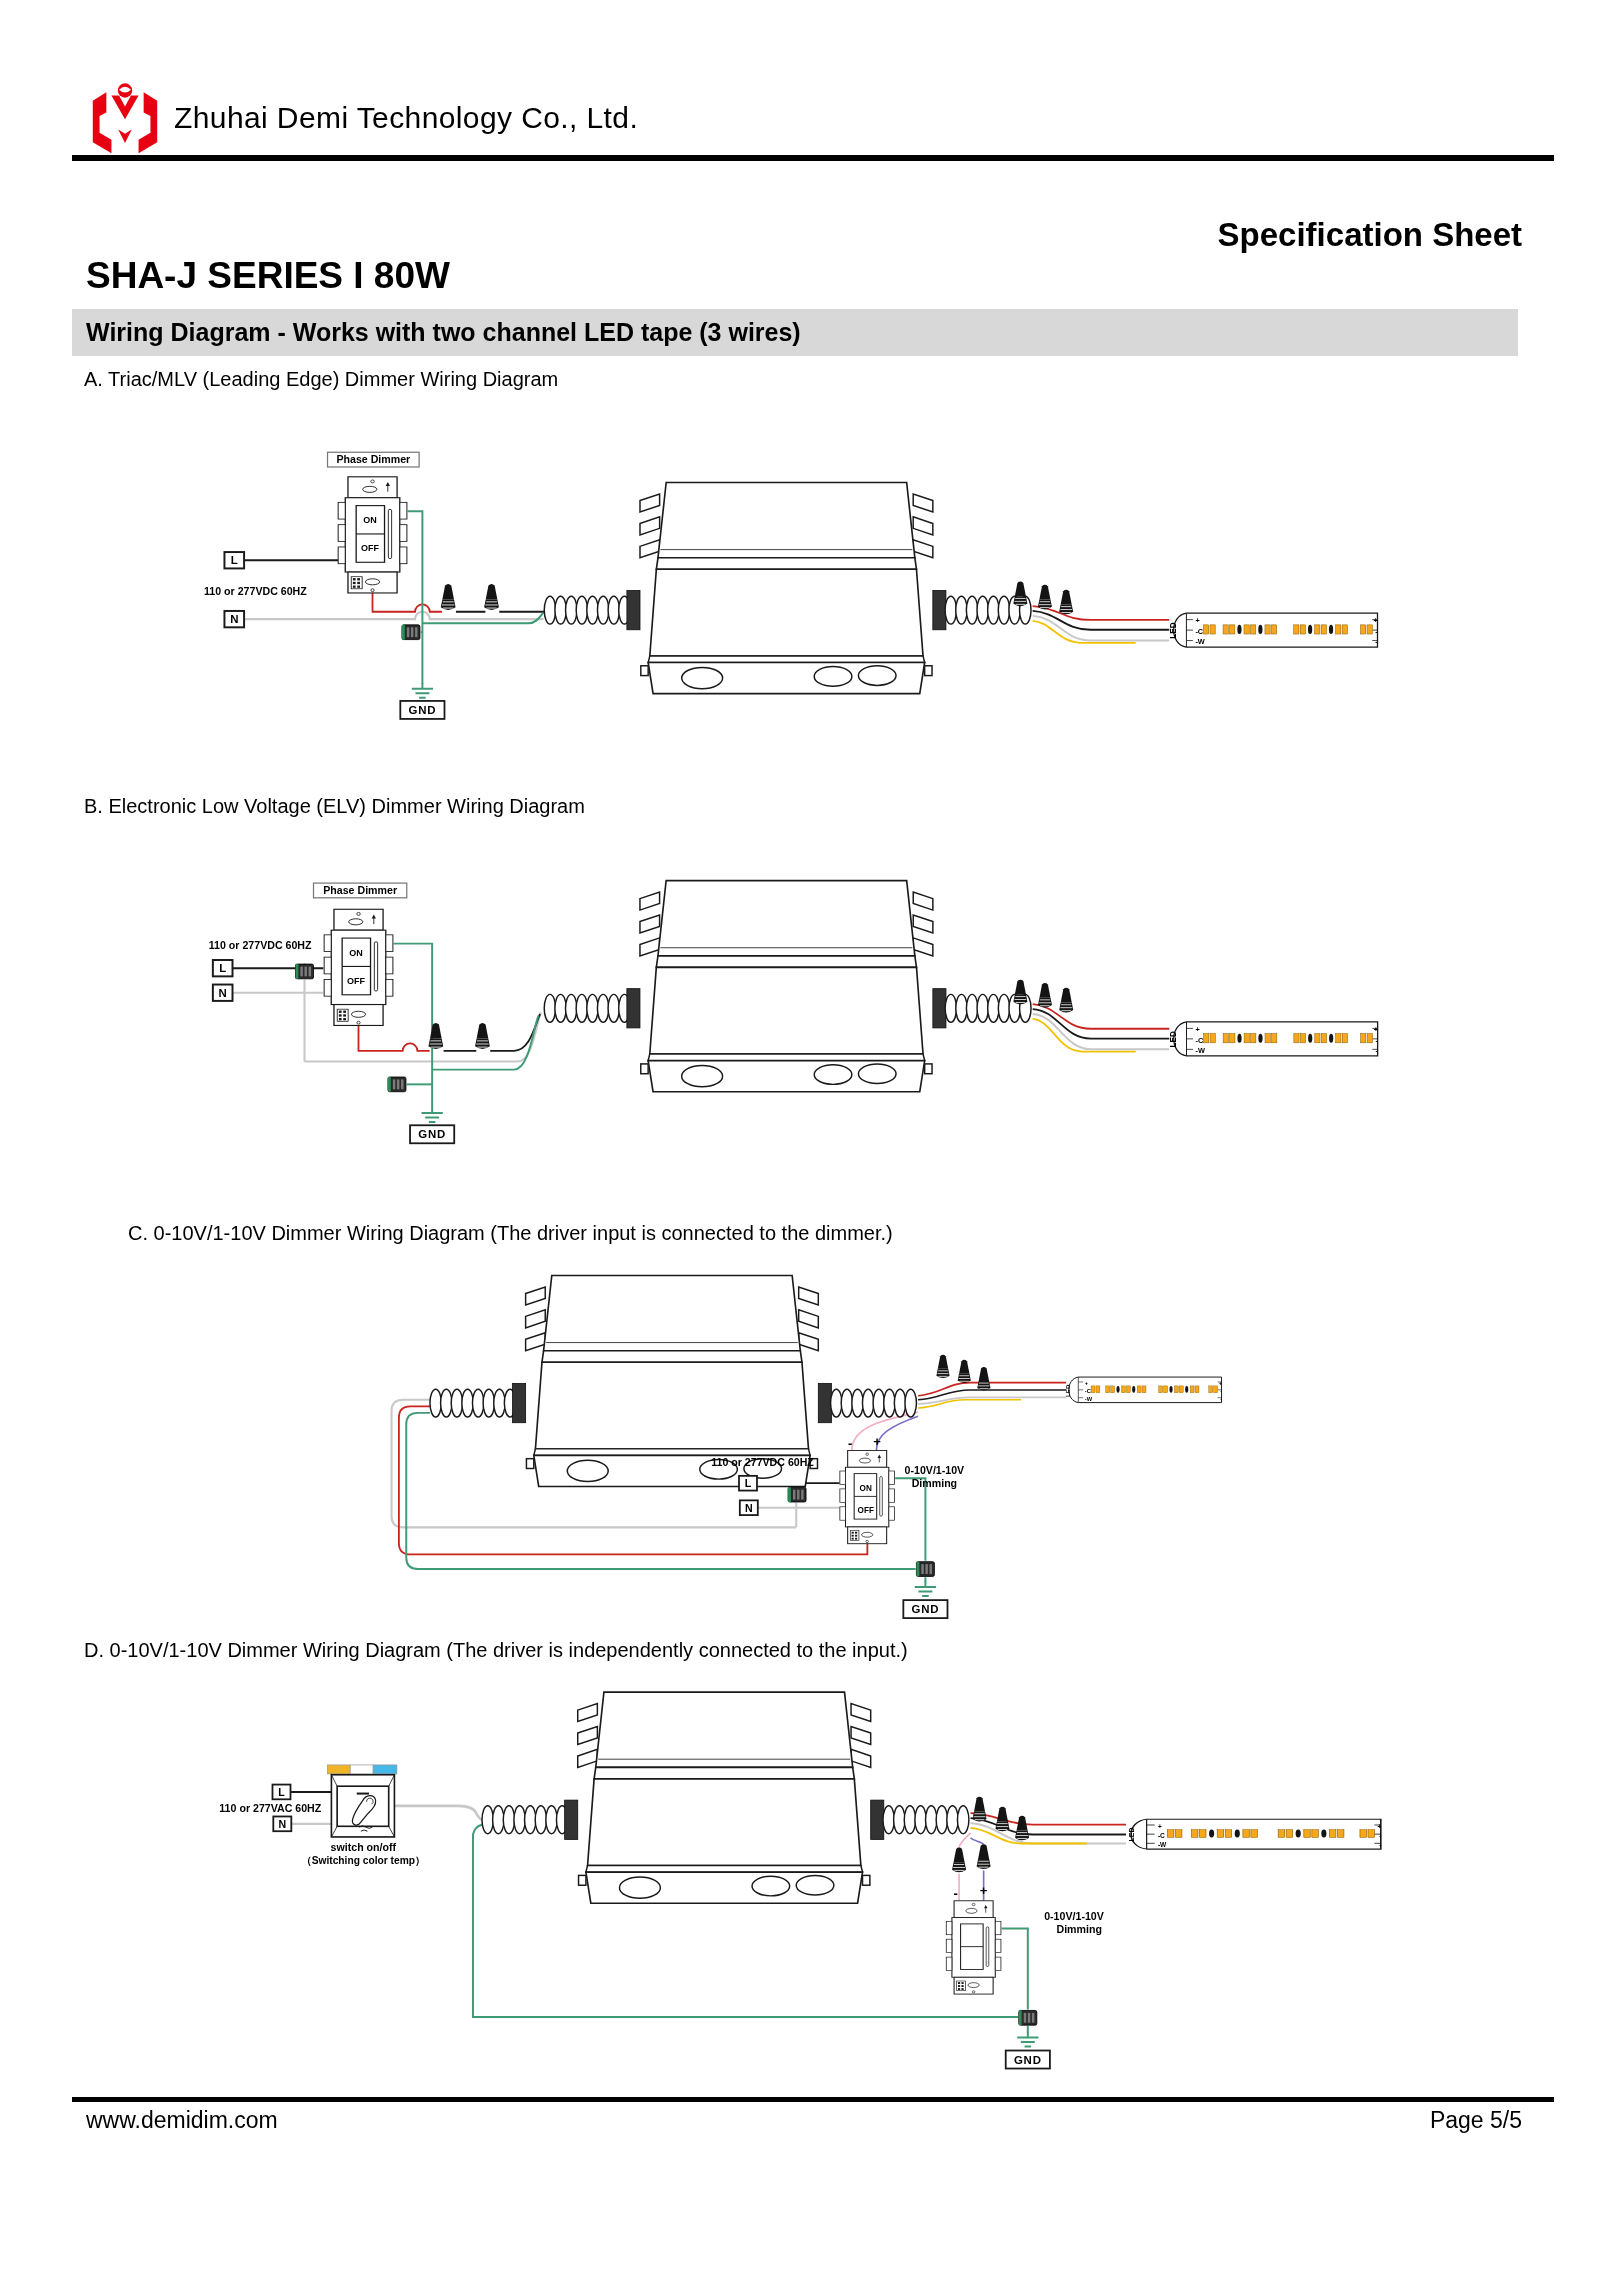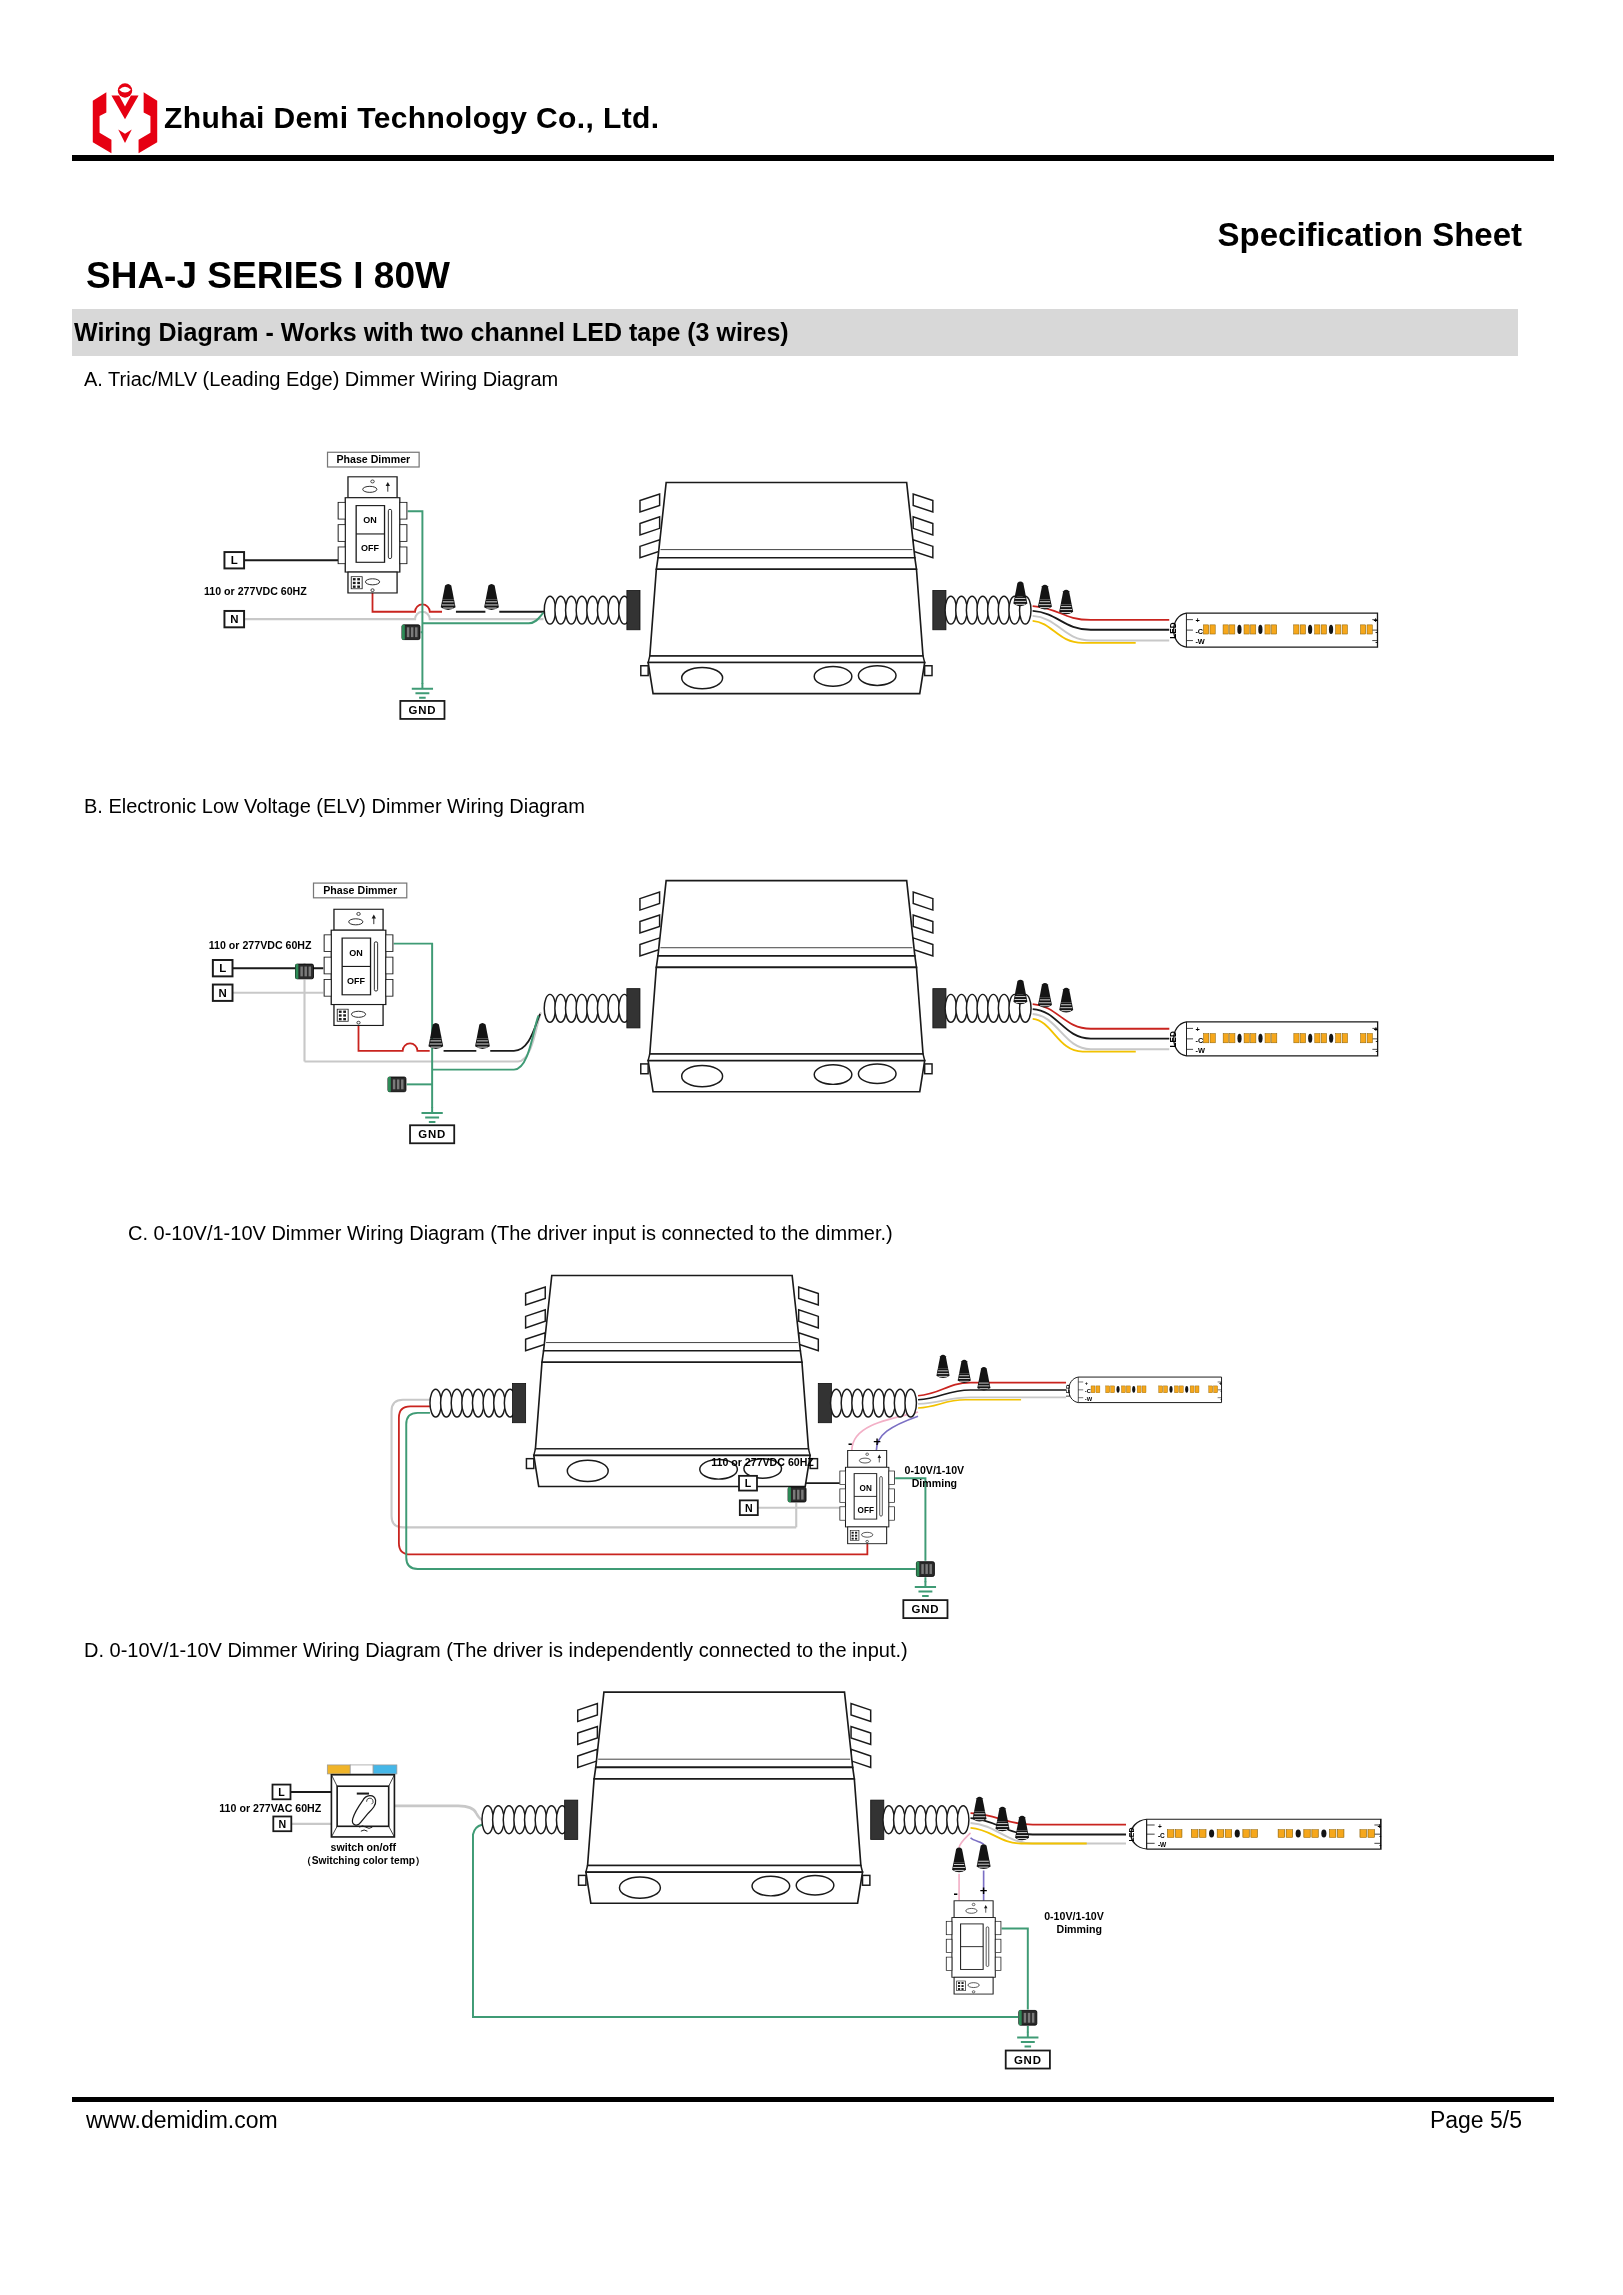--- a/index.html
+++ b/index.html
@@ -1,25 +1,25 @@
 <!DOCTYPE html>
 <html style="font-size:13px"><head>
 <meta charset="utf-8">
 <style>
   html,body{margin:0;padding:0;background:#fff;}
   body{width:1623px;height:2295px;position:relative;font-family:"Liberation Sans",sans-serif;color:#000;}
   .abs{position:absolute;}
-  .company{left:164px;top:101px;font-size:30px;font-weight:bold;letter-spacing:0.4px;}
+  .company{left:174px;top:101px;font-size:30px;font-weight:normal;letter-spacing:0.4px;}
   .rule{left:72px;width:1482px;background:#000;}
   .hdr-rule{top:155px;height:5.7px;}
   .ftr-rule{top:2097px;height:4.9px;}
   .product{left:86px;top:211px;font-size:37px;font-weight:bold;margin-top:44px;}
   .doctype{right:101px;top:216px;font-size:33px;font-weight:bold;}
   .banner{left:72px;top:309px;width:1446px;height:47px;background:#d8d8d8;}
-  .banner span{display:block;padding-left:2px;line-height:47px;font-size:25px;font-weight:bold;}
+  .banner span{display:block;padding-left:14px;line-height:47px;font-size:25px;font-weight:bold;}
   .heading{left:84px;font-size:20px;font-weight:normal;}
   .hA{top:368px;} .hB{top:795px;} .hC{top:1222px;margin-left:44px;} .hD{top:1639px;}
   .ftr-text{top:2107px;font-size:23px;text-align:center;}
   .ftr-left{left:86px;} .ftr-right{right:101px;}
   svg text{font-family:"Liberation Sans",sans-serif;}
   .wire{fill:none;}
 </style>
 </head>
 <body>
 

